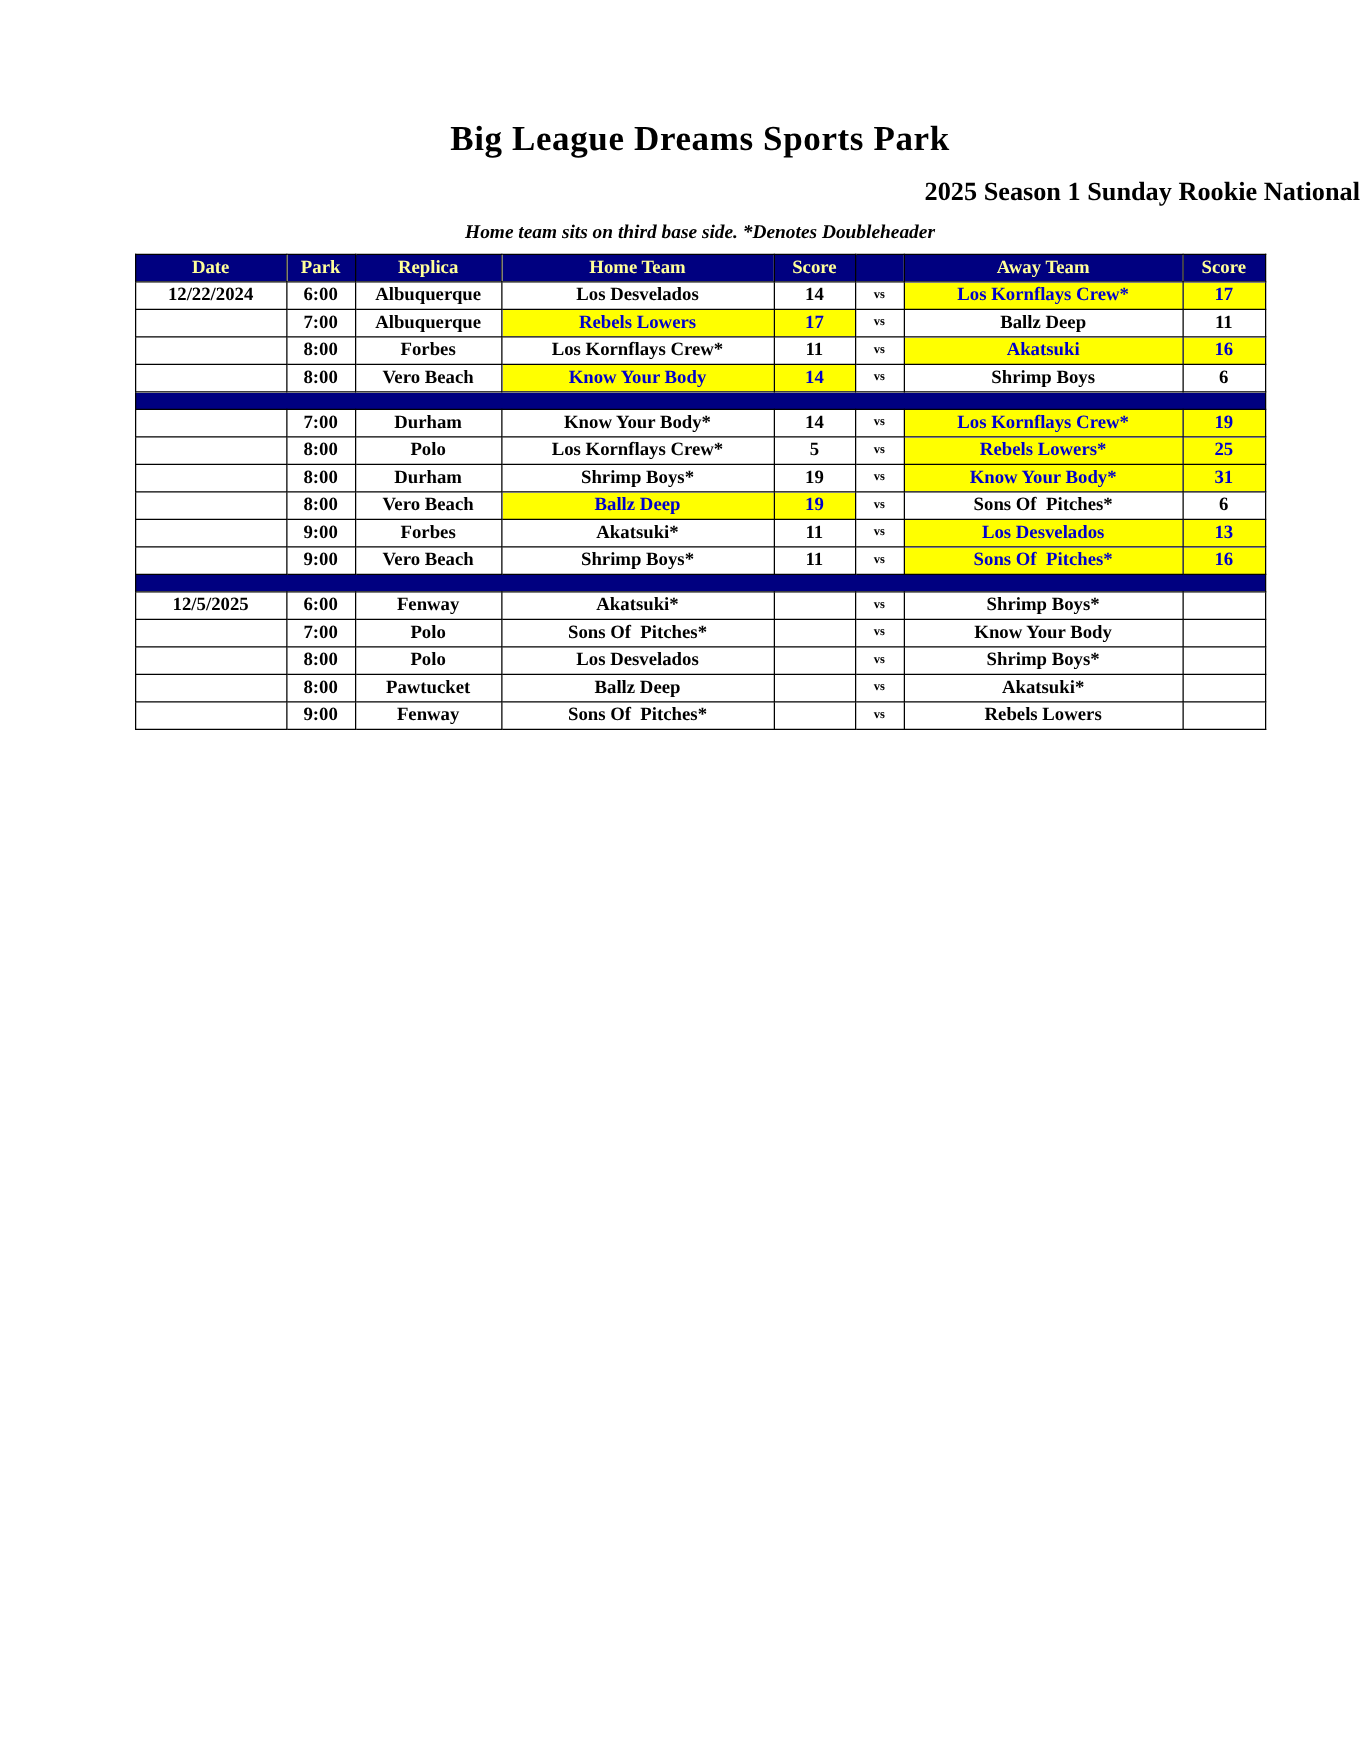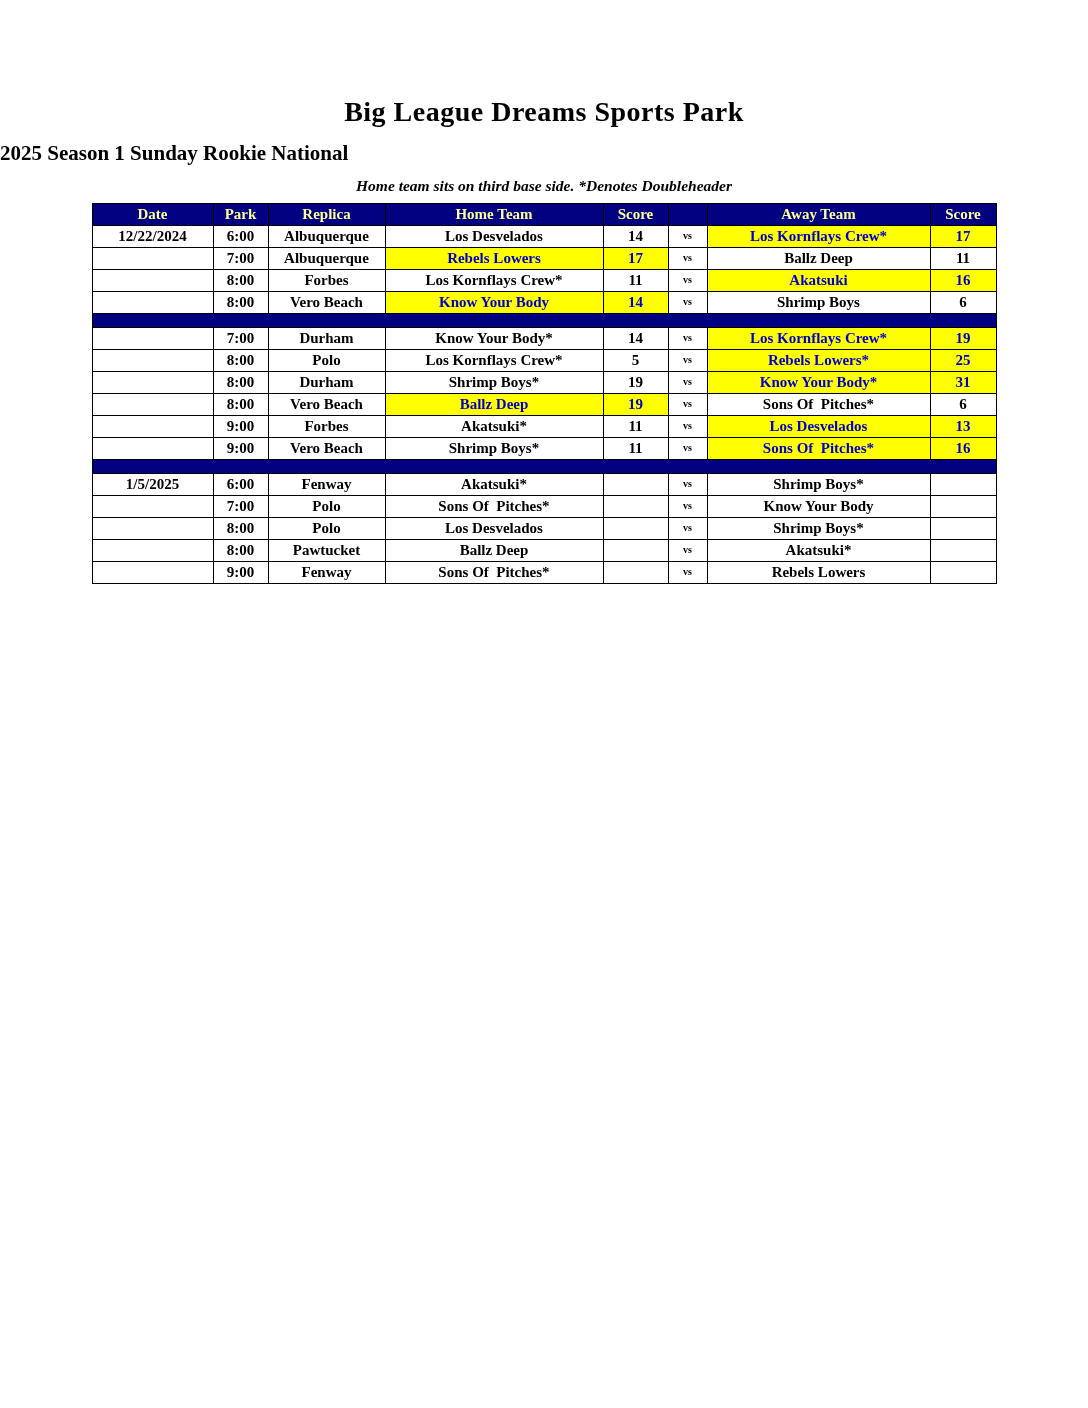--- a/index.html
+++ b/index.html
@@ -8,30 +8,31 @@
     background: #ffffff;
   }
   body {
     width: 1088px;
     height: 1408px;
     font-family: "Liberation Serif", "DejaVu Serif", serif;
     color: #000000;
   }
   .page {
     padding-top: 96px;
+    margin-left: 32px;
   }
   .title {
     text-align: center;
     font-size: 28px;
     font-weight: bold;
     margin: 0;
     letter-spacing: 0.5px;
   }
   .subtitle {
-    text-align: left;
+    text-align: right;
     font-size: 21px;
     font-weight: bold;
     margin: 13px 0 0 0;
   }
   .note {
     text-align: center;
     font-size: 15.5px;
     font-weight: bold;
     font-style: italic;
     margin: 11px 0 0 0;
@@ -210,21 +211,21 @@
           <td>Shrimp Boys*</td>
           <td>11</td>
           <td class="vs">vs</td>
           <td class="hl">Sons Of  Pitches*</td>
           <td class="hl">16</td>
         </tr>
         <tr class="sep-row">
           <td colspan="8"></td>
         </tr>
         <tr>
-          <td>1/5/2025</td>
+          <td>12/5/2025</td>
           <td>6:00</td>
           <td>Fenway</td>
           <td>Akatsuki*</td>
           <td></td>
           <td class="vs">vs</td>
           <td>Shrimp Boys*</td>
           <td></td>
         </tr>
         <tr>
           <td></td>

